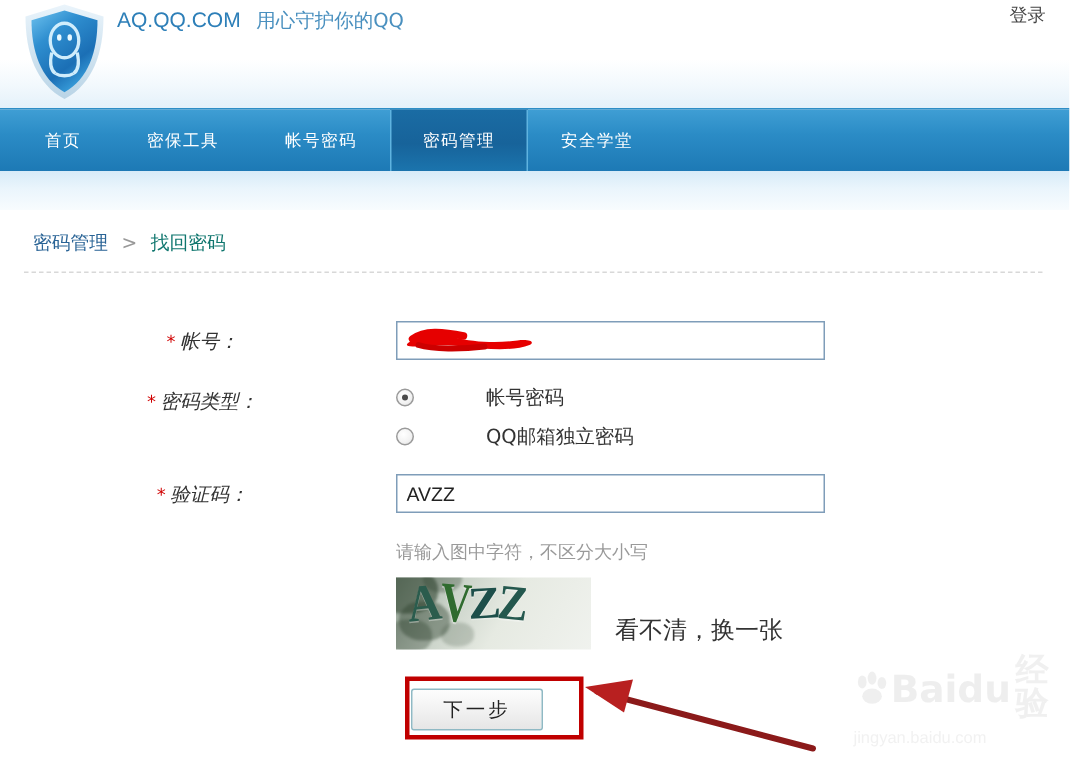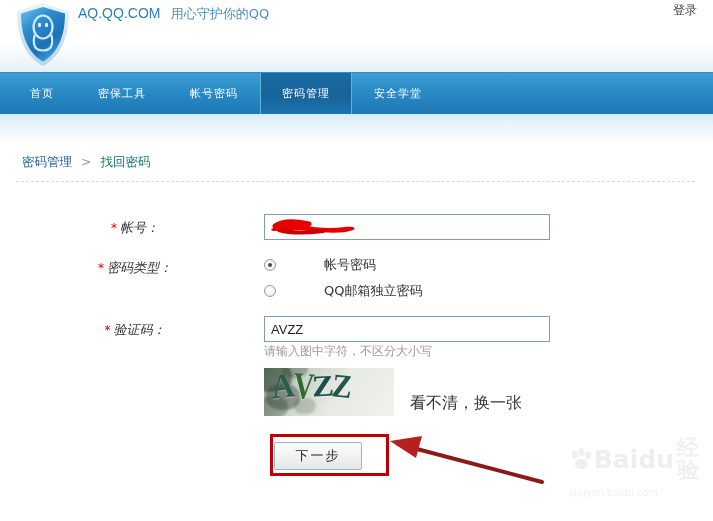--- a/index.html
+++ b/index.html
@@ -198,21 +198,21 @@
     left: 3px; top: 3px;
     width: 4px; height: 4px;
     border-radius: 50%;
     background: #4a4a4a;
   }
 
   .hint {
     font-size: 12px;
     color: #9a9a9a;
     font-family: "DejaVu Sans", sans-serif;
-    margin-top: 1px;
+    margin-top: 18px;
   }
 
   .captcha-row {
     display: flex;
     align-items: flex-end;
     margin-top: 8px;
   }
   .captcha-img {
     width: 130px;
     height: 48px;

